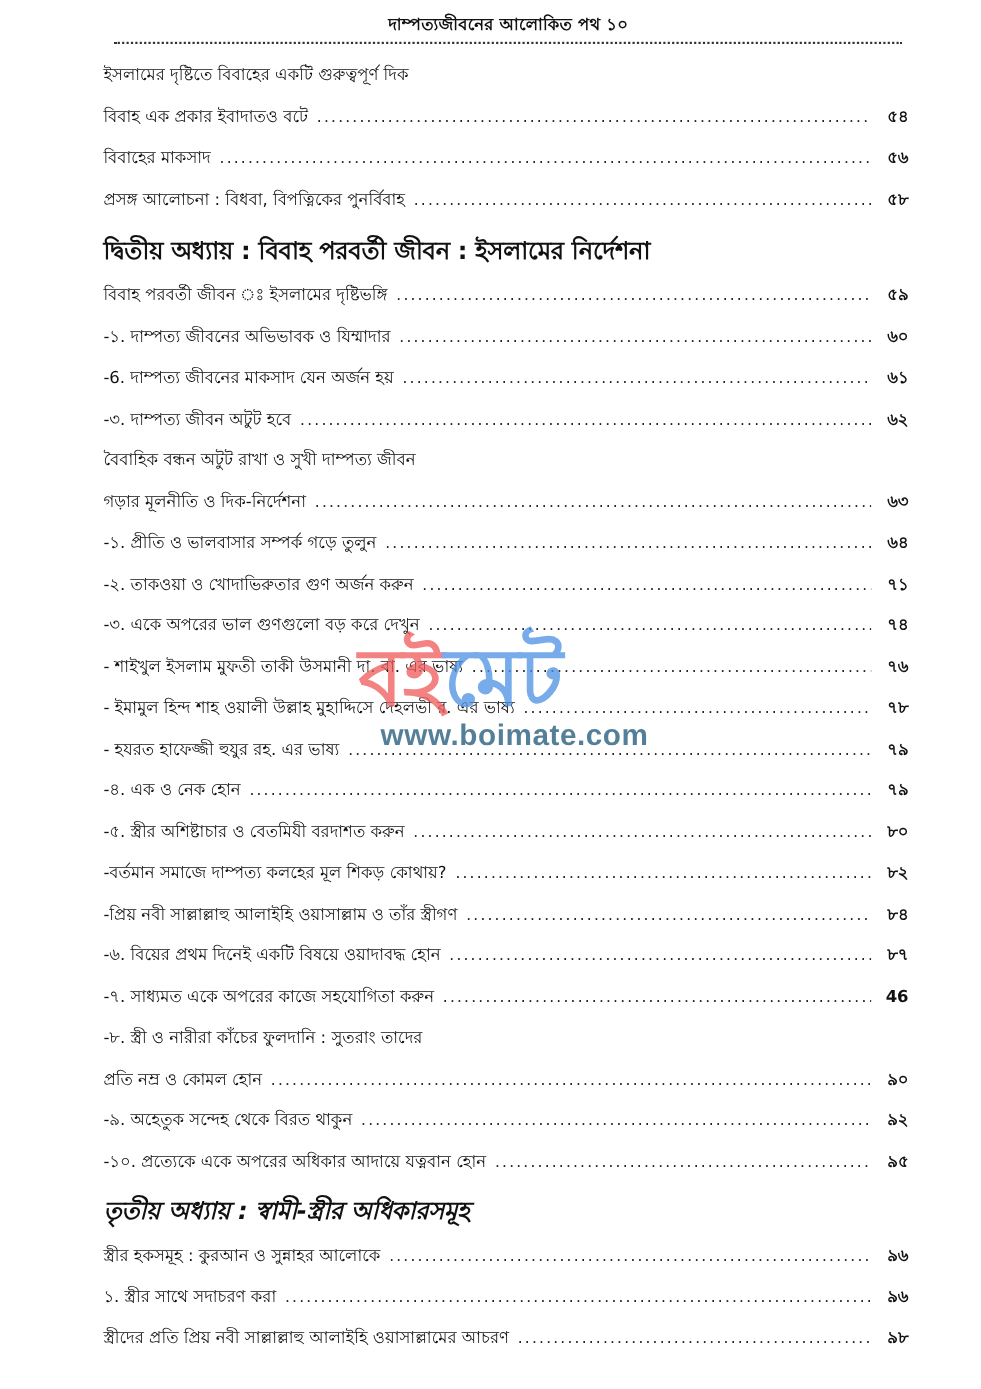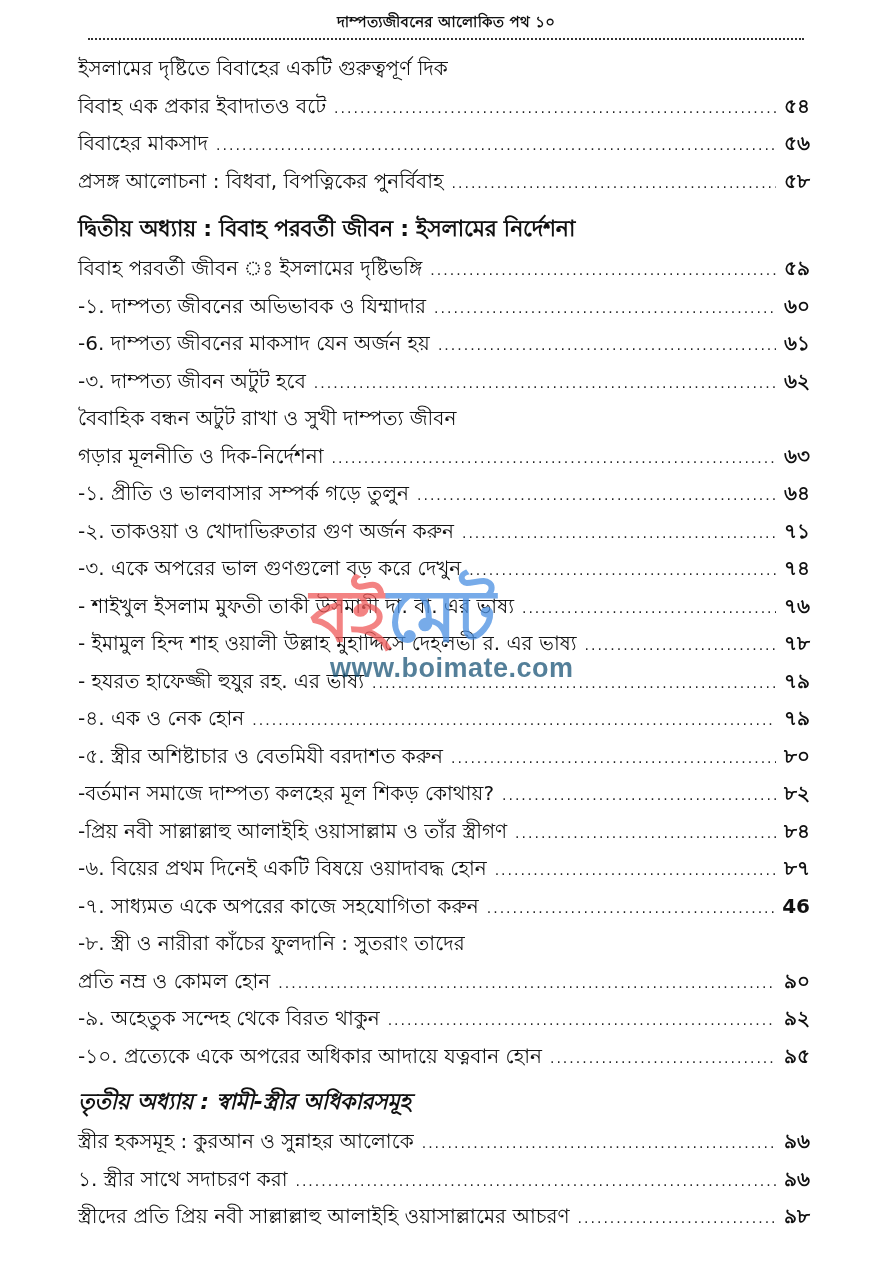--- a/index.html
+++ b/index.html
@@ -10,21 +10,21 @@
     body {
       width: 892px;
       height: 1263px;
       position: relative;
       overflow: hidden;
       font-family: "DejaVu Sans", "Liberation Sans", sans-serif;
       color: #111111;
     }
     .page {
       position: absolute;
-      left: 0; top: 0;
+      left: 16px; top: 0;
       width: 776px;
       height: 1263px;
       border-radius: 13px;
     }
     .running-header {
       position: absolute;
       top: 10px;
       left: 0;
       width: 892px;
       text-align: center;
@@ -44,21 +44,21 @@
       position: absolute;
       top: 50px;
       left: 78px;
       width: 732px;
     }
     .row {
       display: flex;
       align-items: baseline;
       height: 37.5px;
       line-height: 37.5px;
-      font-size: 20px;
+      font-size: 15px;
       white-space: nowrap;
     }
     .row .title {
       flex: 0 0 auto;
     }
     .row .leader {
       flex: 1 1 auto;
       overflow: hidden;
       margin: 0 2px 0 8px;
       color: #222;

